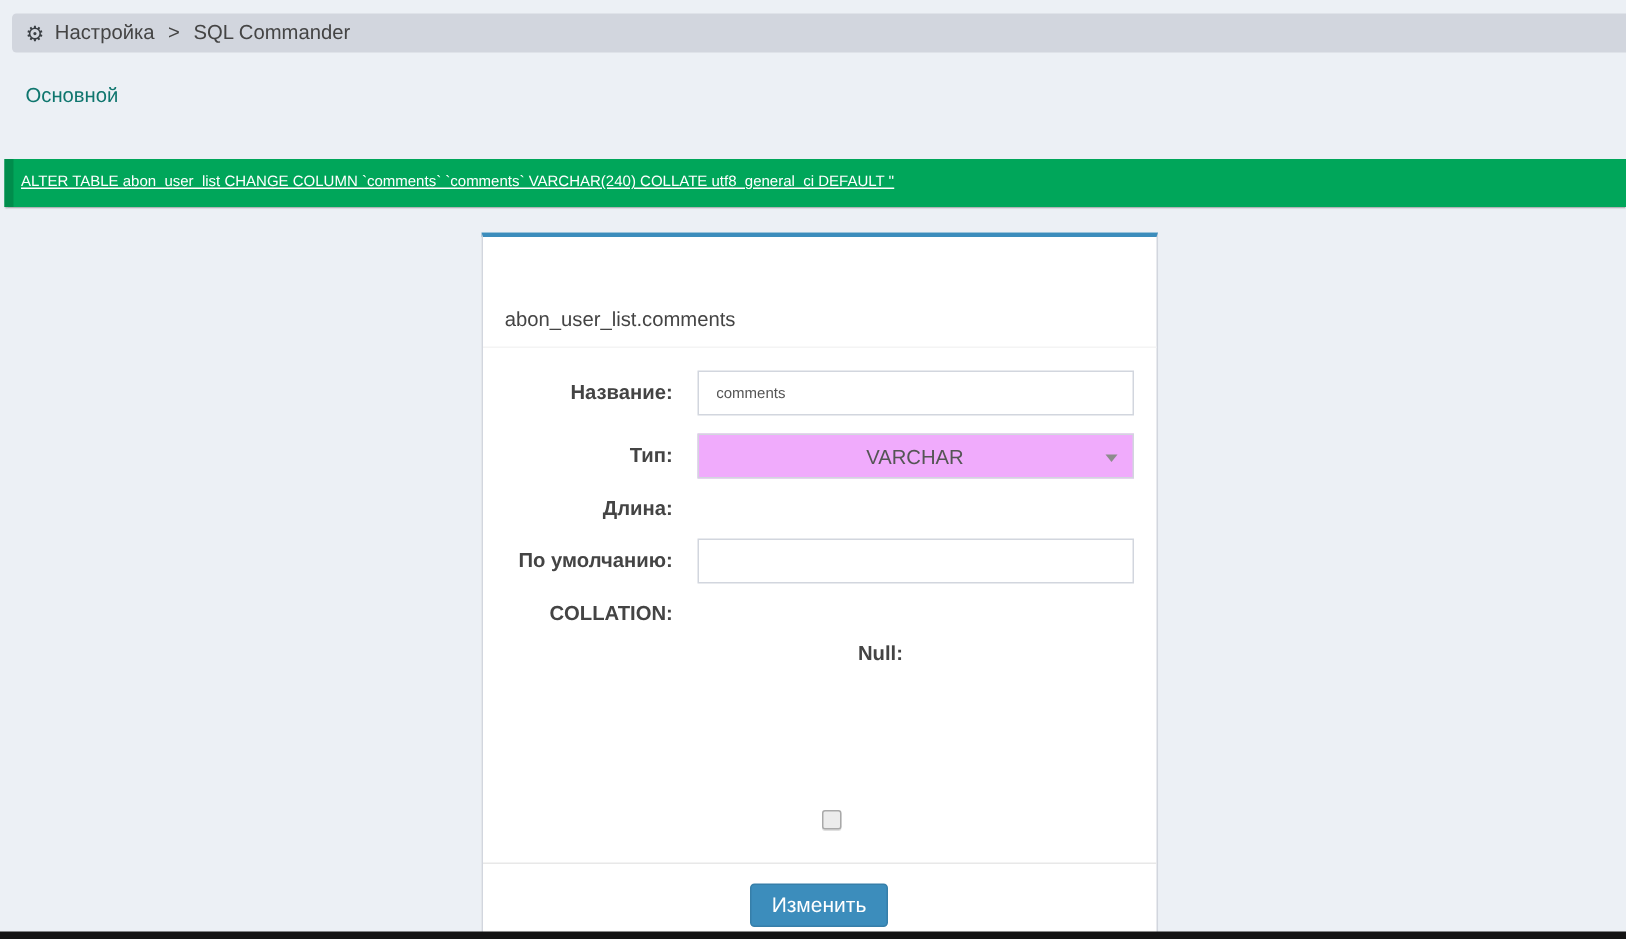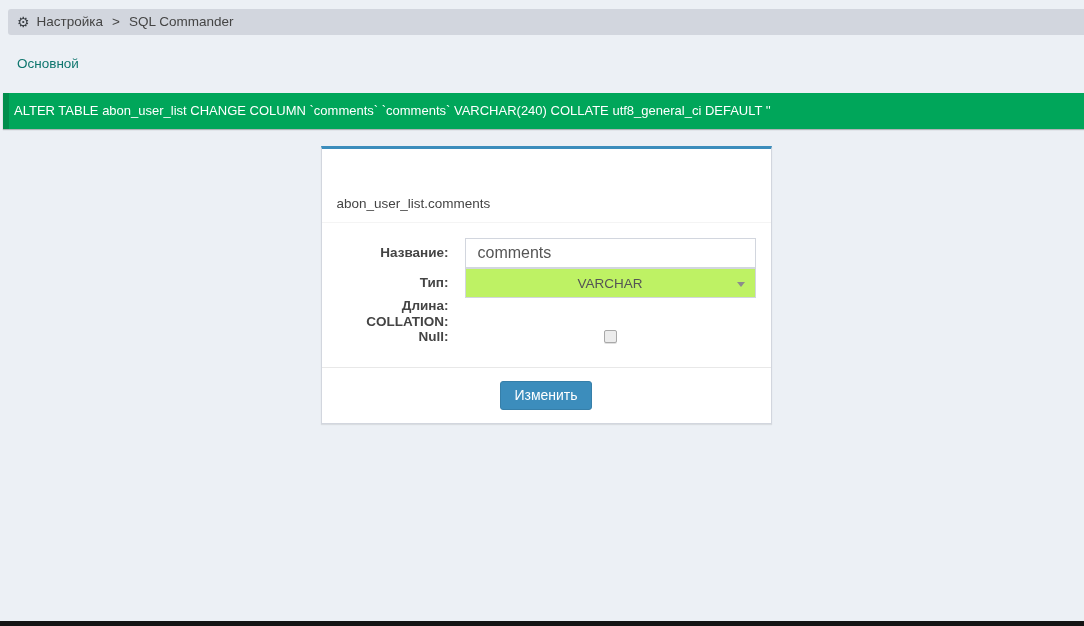--- a/index.html
+++ b/index.html
@@ -28,72 +28,72 @@
   .tab-link {
     display: inline-block;
     margin: 21px 0 16px 9px;
     color: #0f766e;
     text-decoration: none;
     cursor: pointer;
   }
 
   
   .sql-banner {
-    margin: 6px 0 0 -5px;
+    margin: 19px 0 0 -5px;
     background: #00a65a;
     border-left: 6px solid #008d4c;
     box-shadow: 0 1px 1px rgba(0,0,0,0.25);
     color: #fff;
     padding: 10px 8px 11px 5px;
-    font-size: 13px;
-    white-space: nowrap; overflow: hidden;
+    font-size: 10px;
+    white-space: nowrap; overflow: hidden; text-decoration: underline;
   }
 
   
   .panel {
     width: 451px;
     margin: 17px auto 0;
     background: #fff;
     border: 1px solid #d2d6de;
     border-top: 3px solid #3c8dbc;
     box-shadow: 0 1px 1px rgba(0,0,0,0.08);
   }
   .panel-header {
     padding: 11px 15px;
     border-bottom: 1px solid #f4f4f4;
     color: #444;
     margin-top: 36px;
   }
   .panel-body { padding: 15px 15px 6px; }
 
-  .form-row { display: flex; align-items: center; }
-  .form-row.checkbox-row { margin-bottom: 16px; }
+  .form-row { display: flex; align-items: center; margin-bottom: 12px; }
+  .form-row.checkbox-row { margin-bottom: 16px; flex-direction: column; }
   .control-label {
     width: 112px; flex: 0 0 112px;
     text-align: right;
     font-weight: bold;
     color: #444;
     line-height: 1.15;
   }
   .field { flex: 1; margin-left: 16px; position: relative; }
 
   .text-input {
     width: 100%; height: 30px;
     border: 1px solid #d2d6de;
     padding: 0 12px;
     font-family: "Liberation Sans", sans-serif;
-    font-size: 16px; color: #555;
+    font-size: 10px; color: #555;
     background: #fff;
     outline: none;
     border-radius: 0;
   }
   .select-box {
     width: 100%; height: 30px;
     border: 1px solid #d2d6de;
-    background: #bef264;
+    background: #f0abfc;
     color: #555;
     display: flex; align-items: center; justify-content: center;
     position: relative;
     cursor: pointer;
   }
   .select-box .caret {
     position: absolute; right: 10px; top: 13px;
     width: 0; height: 0;
     border-left: 4px solid transparent;
     border-right: 4px solid transparent;
@@ -167,20 +167,26 @@
             <span>VARCHAR</span>
             <span class="caret"></span>
           </div>
         </div>
       </div>
 
       <div class="form-row">
         <label class="control-label">Длина:</label>
       </div>
 
+      <div class="form-row">
+        <label class="control-label">По умолчанию:</label>
+        <div class="field">
+          <input class="text-input" value="" style="">
+        </div>
+      </div>
 
       <div class="form-row">
         <label class="control-label">COLLATION:</label>
       </div>
 
 
       <div class="form-row checkbox-row">
         <label class="control-label">Null:</label>
         <div class="field checkbox-field">
           <span class="checkbox"></span>

